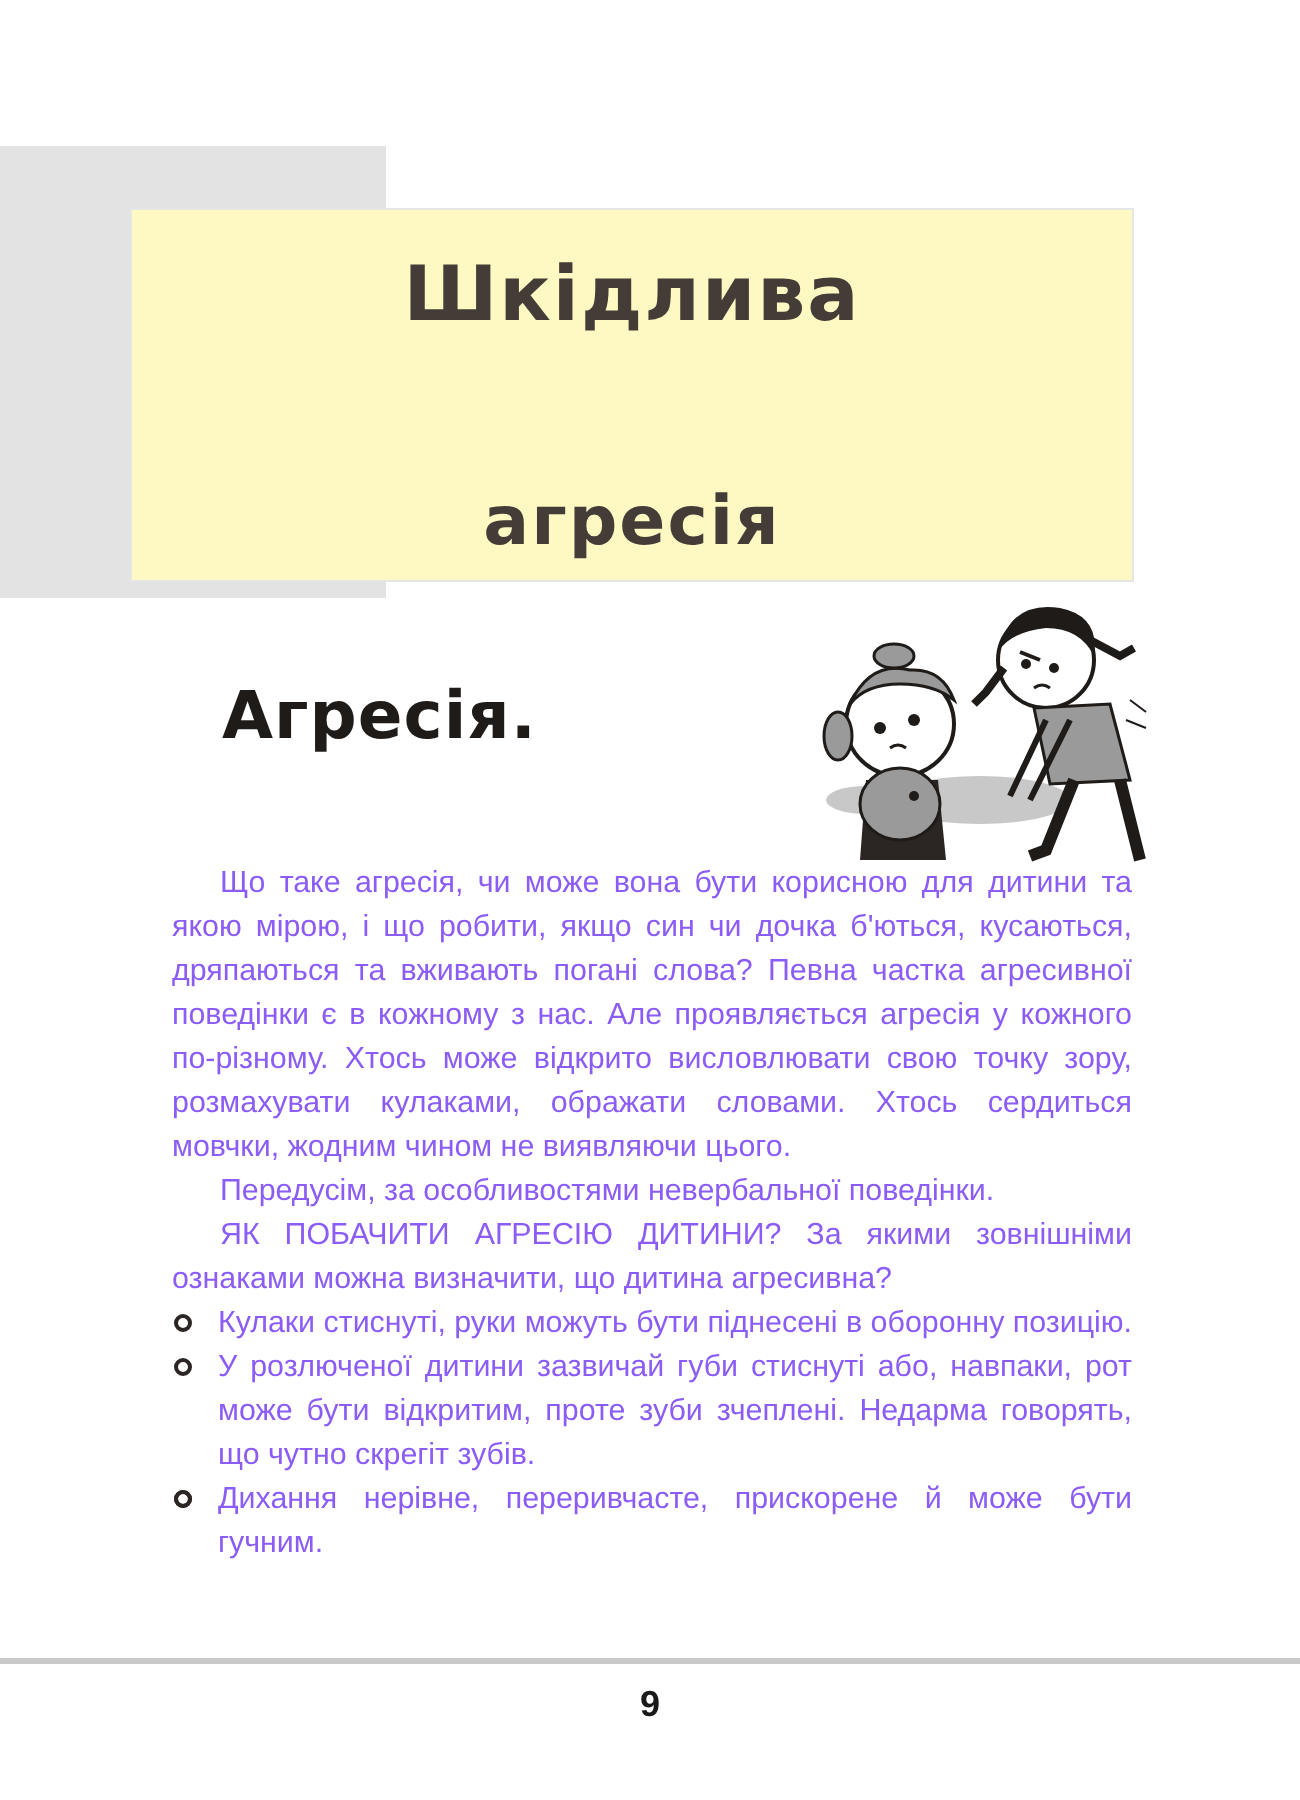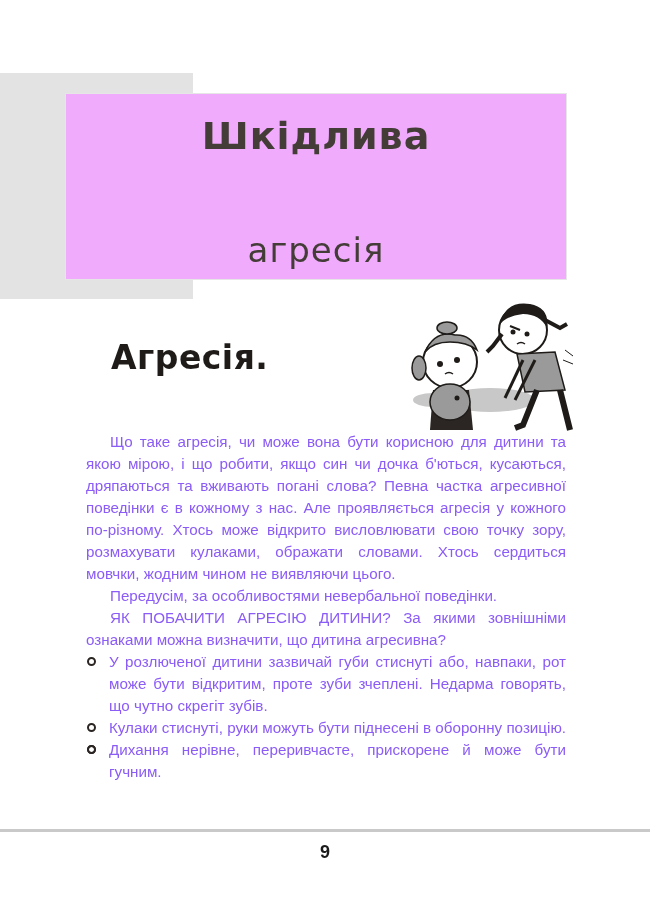--- a/index.html
+++ b/index.html
@@ -7,38 +7,38 @@
     width: 650px; height: 900px; position: relative; overflow: hidden;
     background: #ffffff;
     font-family: "DejaVu Sans", sans-serif;
     color: #2b2623;
   }
   .gray-block {
     position: absolute; left: 0; top: 73px; width: 193px; height: 226px;
     background: #e3e3e3;
   }
   .title-box {
-    position: absolute; left: 65px; top: 93px; width: 502px; height: 187px;
-    background: #f0abfc; border: 1px solid #e6e6e6; box-sizing: border-box;
+    position: absolute; left: 65px; top: 104px; width: 502px; height: 187px;
+    background: #fef9c3; border: 1px solid #e6e6e6; box-sizing: border-box;
     text-align: center;
   }
   .t-line1 {
     position: absolute; left: 0; right: 0; top: 20px;
     font-family: "DejaVu Sans", sans-serif; font-weight: bold;
     font-size: 38px; letter-spacing: 1px; color: #433c37;
   }
   .t-line2 {
     position: absolute; left: 0; right: 0; top: 70px;
     color: #433c37; font-weight: bold;
   }
   .t-line2 .small { font-size: 30px; margin-right: 14px; vertical-align: 6px; }
   .t-line2 .big { font-size: 62px; letter-spacing: 1px; font-family: "DejaVu Sans", sans-serif; }
   .t-line3 {
     position: absolute; left: 0; right: 0; top: 136px;
-    font-weight: normal; font-size: 34px; color: #433c37; letter-spacing: 1px;
+    font-weight: bold; font-size: 34px; color: #433c37; letter-spacing: 1px;
   }
   .section-title {
     position: absolute; left: 111px; top: 335px;
     font-family: "DejaVu Sans", sans-serif; font-size: 33px; line-height: 46px;
     color: #1e1b19; letter-spacing: 0.5px; font-weight: bold;
   }
   .illustration { position: absolute; left: 405px; top: 290px; width: 175px; height: 145px; }
   .body-text {
     position: absolute; left: 86px; top: 431px; width: 480px;
     font-family: "Liberation Sans", sans-serif; font-size: 15.2px; line-height: 22px;
@@ -105,21 +105,21 @@
     <path d="M155 100 L165 140" stroke="#1e1b19" stroke-width="6" fill="none"></path>
     <path d="M160 60 L168 66 M158 70 L168 74" stroke="#1e1b19" stroke-width="1"></path>
   </svg>
 </div>
 
 <div class="body-text">
   <p>Що таке агресія, чи може вона бути корисною для дитини та якою мірою, і що робити, якщо син чи дочка б'ються, кусаються, дряпаються та вживають погані слова? Певна частка агресивної поведінки є в кожному з нас. Але проявляється агресія у кожного по-різному. Хтось може відкрито висловлювати свою точку зору, розмахувати кулаками, ображати словами. Хтось сердиться мовчки, жодним чином не виявляючи цього.</p>
   <p>Передусім, за особливостями невербальної поведінки.</p>
   <p>ЯК ПОБАЧИТИ АГРЕСІЮ ДИТИНИ? За якими зовнішніми ознаками можна визначити, що дитина агресивна?</p>
   <ul class="bullets">
+    <li><span class="bullet-dot"></span><span>Кулаки стиснуті, руки можуть бути піднесені в оборонну позицію.</span></li>
     <li><span class="bullet-dot"></span><span>У розлюченої дитини зазвичай губи стиснуті або, навпаки, рот може бути відкритим, проте зуби зчеплені. Недарма говорять, що чутно скрегіт зубів.</span></li>
-    <li><span class="bullet-dot"></span><span>Кулаки стиснуті, руки можуть бути піднесені в оборонну позицію.</span></li>
     <li><span class="bullet-dot"></span></li>
     <li><span class="bullet-dot"></span><span>Дихання нерівне, переривчасте, прискорене й може бути гучним.</span></li>
   </ul>
 </div>
 
 <div class="rule"></div>
 <div class="page-number">9</div>
 
 </body></html>

